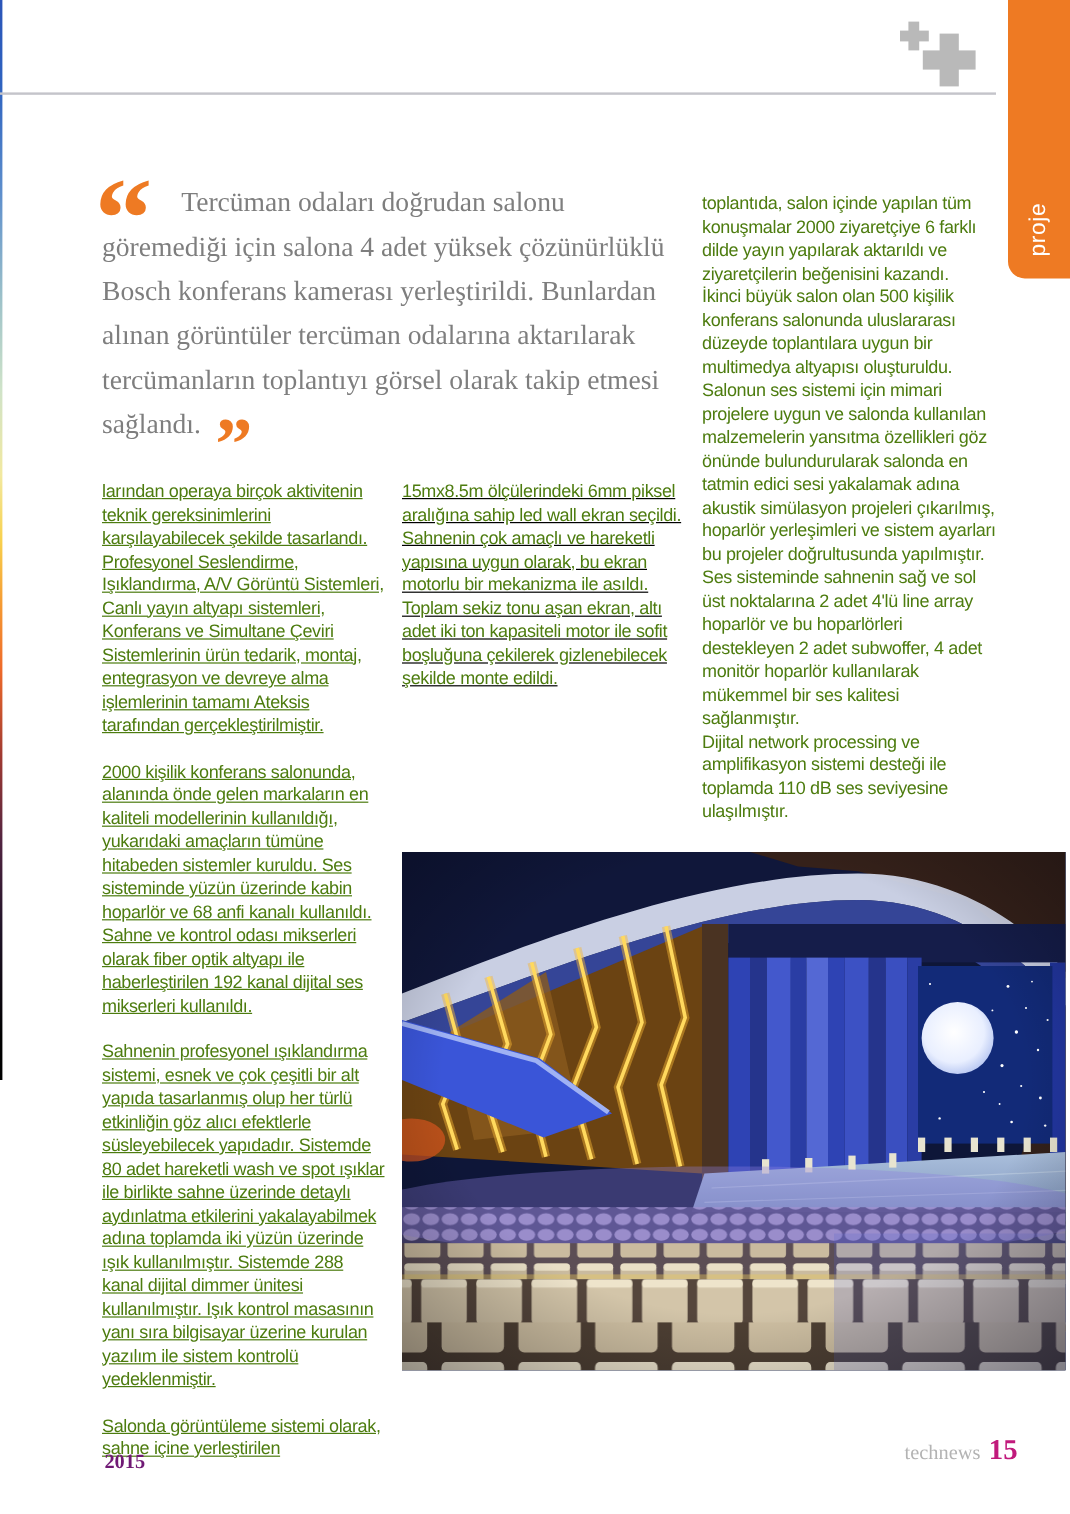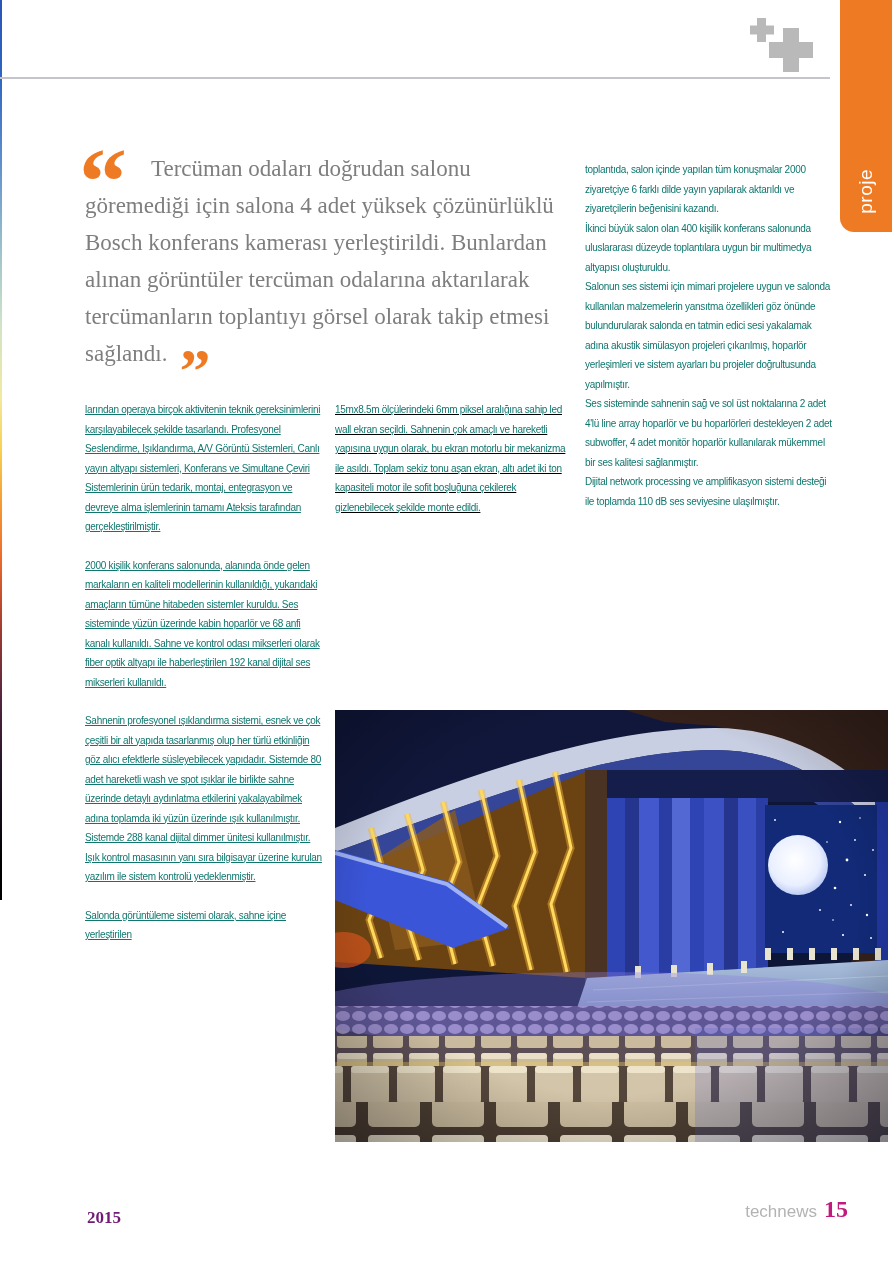--- a/index.html
+++ b/index.html
@@ -41,41 +41,41 @@
   .qclose {
     font-family:"Liberation Serif", serif; font-size:62px; color:#ee7a23;
     font-weight:bold; line-height:0; vertical-align:-30px; margin-left:12px;
   }
   
   .col { position:absolute; }
   .col1 { left:85px;  top:400px; width:237px; }
   .col2 { left:335px; top:400px; width:237px;text-decoration:underline; }
   .col3 { left:585px; top:160px; width:247px; }
   p.body {
-    font-size:10px; line-height:19.5px; letter-spacing:-0.3px;
-    color:#0f766e; margin:0;
+    font-size:15px; line-height:19.5px; letter-spacing:-0.3px;
+    color:#4d7c0f; margin:0;
   }
   p.body.gap { margin:0 0 19px 0;text-decoration:underline; }
   
   .photo {
     position:absolute; left:335px; top:710px; width:553px; height:432px;
     overflow:hidden; background:#0e1638;
   }
   .photo svg { display:block; width:553px; height:432px; }
   
   .footer-year {
     position:absolute; left:62px; top:1208px;
     font-family:"Liberation Serif", serif; font-weight:bold;
     font-size:17px; color:#701a75;margin-left:25px;
   }
   .footer-right {
     position:absolute; right:44px; top:1196px;
     display:flex; align-items:baseline; gap:7px;
   }
-  .footer-mag { font-family:Liberation Sans, sans-serif; font-size:17px; color:#b3b3b3; }
+  .footer-mag { font-family:Liberation Serif, serif; font-size:17px; color:#b3b3b3; }
   .footer-page { font-family:"Liberation Serif", serif; font-size:24px; font-weight:bold; color:#c11a7c; }
 </style>
 </head>
 <body>
 
 <div class="edge-stripe"></div>
 
 <svg class="plus-logo" width="74" height="64" viewBox="0 0 74 64">
   <g fill="#b9b9b9">
     <rect x="13" y="6" width="9" height="24"></rect>
@@ -100,21 +100,21 @@
     <p class="body gap">larından operaya birçok aktivitenin teknik gereksinimlerini karşılayabilecek şekilde tasarlandı. Profesyonel Seslendirme, Işıklandırma, A/V Görüntü Sistemleri, Canlı yayın altyapı sistemleri, Konferans ve Simultane Çeviri Sistemlerinin ürün tedarik, montaj, entegrasyon ve devreye alma işlemlerinin tamamı Ateksis tarafından gerçekleştirilmiştir.</p>
     <p class="body gap">2000 kişilik konferans salonunda, alanında önde gelen markaların en kaliteli modellerinin kullanıldığı, yukarıdaki amaçların tümüne hitabeden sistemler kuruldu. Ses sisteminde yüzün üzerinde kabin hoparlör ve 68 anfi kanalı kullanıldı. Sahne ve kontrol odası mikserleri olarak fiber optik altyapı ile haberleştirilen 192 kanal dijital ses mikserleri kullanıldı.</p>
     <p class="body gap">Sahnenin profesyonel ışıklandırma sistemi, esnek ve çok çeşitli bir alt yapıda tasarlanmış olup her türlü etkinliğin göz alıcı efektlerle süsleyebilecek yapıdadır. Sistemde 80 adet hareketli wash ve spot ışıklar ile birlikte sahne üzerinde detaylı aydınlatma etkilerini yakalayabilmek adına toplamda iki yüzün üzerinde ışık kullanılmıştır. Sistemde 288 kanal dijital dimmer ünitesi kullanılmıştır. Işık kontrol masasının yanı sıra bilgisayar üzerine kurulan yazılım ile sistem kontrolü yedeklenmiştir.</p>
     <p class="body gap">Salonda görüntüleme sistemi olarak, sahne içine yerleştirilen</p>
   </div>
 <div class="col col2">
     <p class="body">15mx8.5m ölçülerindeki 6mm piksel aralığına sahip led wall ekran seçildi. Sahnenin çok amaçlı ve hareketli yapısına uygun olarak, bu ekran motorlu bir mekanizma ile asıldı. Toplam sekiz tonu aşan ekran, altı adet iki ton kapasiteli motor ile sofit boşluğuna çekilerek gizlenebilecek şekilde monte edildi.</p>
   </div>
 <div class="col col3">
     <p class="body">toplantıda, salon içinde yapılan tüm konuşmalar 2000 ziyaretçiye 6 farklı dilde yayın yapılarak aktarıldı ve ziyaretçilerin beğenisini kazandı.</p>
-    <p class="body">İkinci büyük salon olan 400 kişilik konferans salonunda uluslararası düzeyde toplantılara uygun bir multimedya altyapısı oluşturuldu.</p>
+    <p class="body">İkinci büyük salon olan 500 kişilik konferans salonunda uluslararası düzeyde toplantılara uygun bir multimedya altyapısı oluşturuldu.</p>
     <p class="body">Salonun ses sistemi için mimari projelere uygun ve salonda kullanılan malzemelerin yansıtma özellikleri göz önünde bulundurularak salonda en tatmin edici sesi yakalamak adına akustik simülasyon projeleri çıkarılmış, hoparlör yerleşimleri ve sistem ayarları bu projeler doğrultusunda yapılmıştır.</p>
     <p class="body">Ses sisteminde sahnenin sağ ve sol üst noktalarına 2 adet 4'lü line array hoparlör ve bu hoparlörleri destekleyen 2 adet subwoffer, 4 adet monitör hoparlör kullanılarak mükemmel bir ses kalitesi sağlanmıştır.</p>
     <p class="body">Dijital network processing ve amplifikasyon sistemi desteği ile toplamda 110 dB ses seviyesine ulaşılmıştır.</p>
   </div>
 
 <div class="photo" role="img" aria-label="Konferans salonu: amber ışıklı duvar panelleri, mavi perdeli sahne, ay görselli ekran ve krem renkli koltuk sıraları">
   <svg viewBox="0 0 553 432" preserveAspectRatio="none">
     <defs>
       <radialGradient id="moon" cx="45%" cy="42%" r="60%">
         <stop offset="0%" stop-color="#ffffff"></stop>

